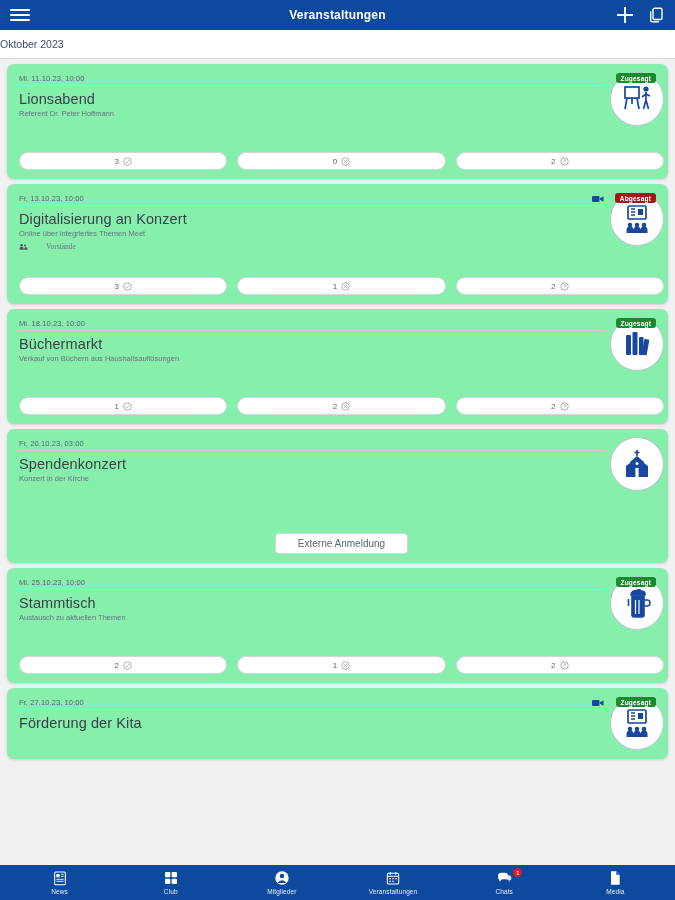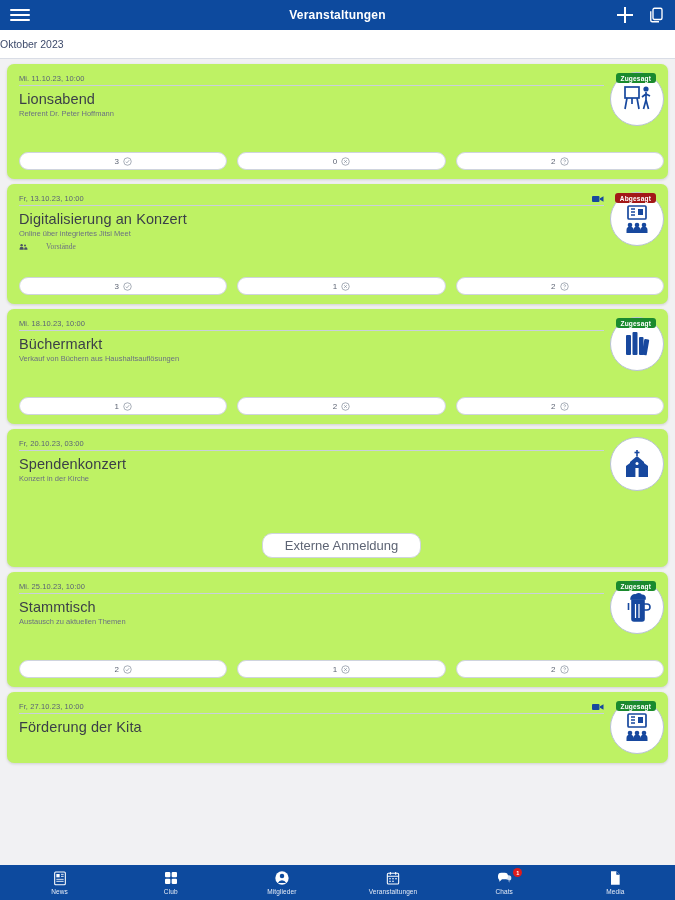--- a/index.html
+++ b/index.html
@@ -34,21 +34,21 @@
   .month-bar {
     flex: 0 0 29px; background: #fff; display: flex; align-items: center;
     border-bottom: 1px solid #d9dde6;
   }
   .month-bar span { font-size: 10.5px; color: #3d4a6b; }
 
   
   .list { flex: 1 1 auto; background: #f1f1f3; overflow: hidden; padding: 0; }
 
   .card {
-    background: #bef264; margin: 5px 7px; border-radius: 7px;
+    background: #86efac; margin: 5px 7px; border-radius: 7px;
     box-shadow: 0 1px 3px rgba(0,0,0,.14);
     padding: 10px 4px 9px 12px; position: relative;
   }
   .card-top { display: flex; align-items: flex-start; }
   .card-main { flex: 1 1 auto; min-width: 0; padding-right: 6px; }
 
   .meta-row {
     display: flex; align-items: center; gap: 6px;
     border-bottom: 1px solid #c9cfdd; padding-bottom: 2px; position: relative;
   }
@@ -80,22 +80,22 @@
   .act {
     flex: 1 1 0; height: 18px; border: 1px solid #cfd4de; border-radius: 9px;
     display: flex; align-items: center; justify-content: center; gap: 4px;
     font-size: 8px; color: #5d6playfully; color: #5d6474; background: #fff; cursor: pointer;
   }
   .act .cnt { font-size: 8px; color: #5d6474; }
   .act svg { width: 9px; height: 9px; }
 
   .ext-wrap { display: flex; justify-content: center; margin-top: 42px; }
   .ext-btn {
-    border: 1px solid #cfd4de; border-radius: 10px; padding: 4px 22px;
-    font-size: 13px; color: #5d6474; background: #fff; cursor: pointer;
+    border: 1px solid #cfd4de; border-radius: 4px; padding: 4px 22px;
+    font-size: 10px; color: #5d6474; background: #fff; cursor: pointer;
   }
 
   .card.partial { margin-bottom: 0; }
 
   
   .bottomnav {
     flex: 0 0 35px; background: #0D4A9E; display: flex; align-items: center;
     justify-content: space-around; padding: 0 4px;
   }
   .nav-item {
@@ -187,21 +187,21 @@
             <div class="meta-row">
               <span class="meta-date">Fr, 13.10.23, 10:00</span>
               <span class="meta-spacer"></span>
               <svg class="ic-video" viewBox="0 0 24 16" fill="#17489e">
                 <rect x="0" y="2" width="15" height="12" rx="2"></rect>
                 <path d="M16 6.5l7-4v11l-7-4z"></path>
               </svg>
               <span class="badge red">Abgesagt</span>
             </div>
             <div class="ev-title">Digitalisierung an Konzert</div>
-            <div class="ev-sub">Online über integriertes Jitsi Meet</div>
+            <div class="ev-sub">Online über integriertes Themen Meet</div>
             <div class="ev-group">
               <svg class="ic-people" viewBox="0 0 24 20" fill="#4a5264">
                 <circle cx="7" cy="5" r="3.2"></circle>
                 <circle cx="16" cy="6" r="2.6"></circle>
                 <path d="M1.5 17v-2.2A5.5 5.5 0 017 9.4a5.5 5.5 0 015.5 5.4V17z"></path>
                 <path d="M13.8 17v-2.4a4.4 4.4 0 018.7 0V17z"></path>
               </svg>
               <span>Vorstände</span>
             </div>
           </div>

